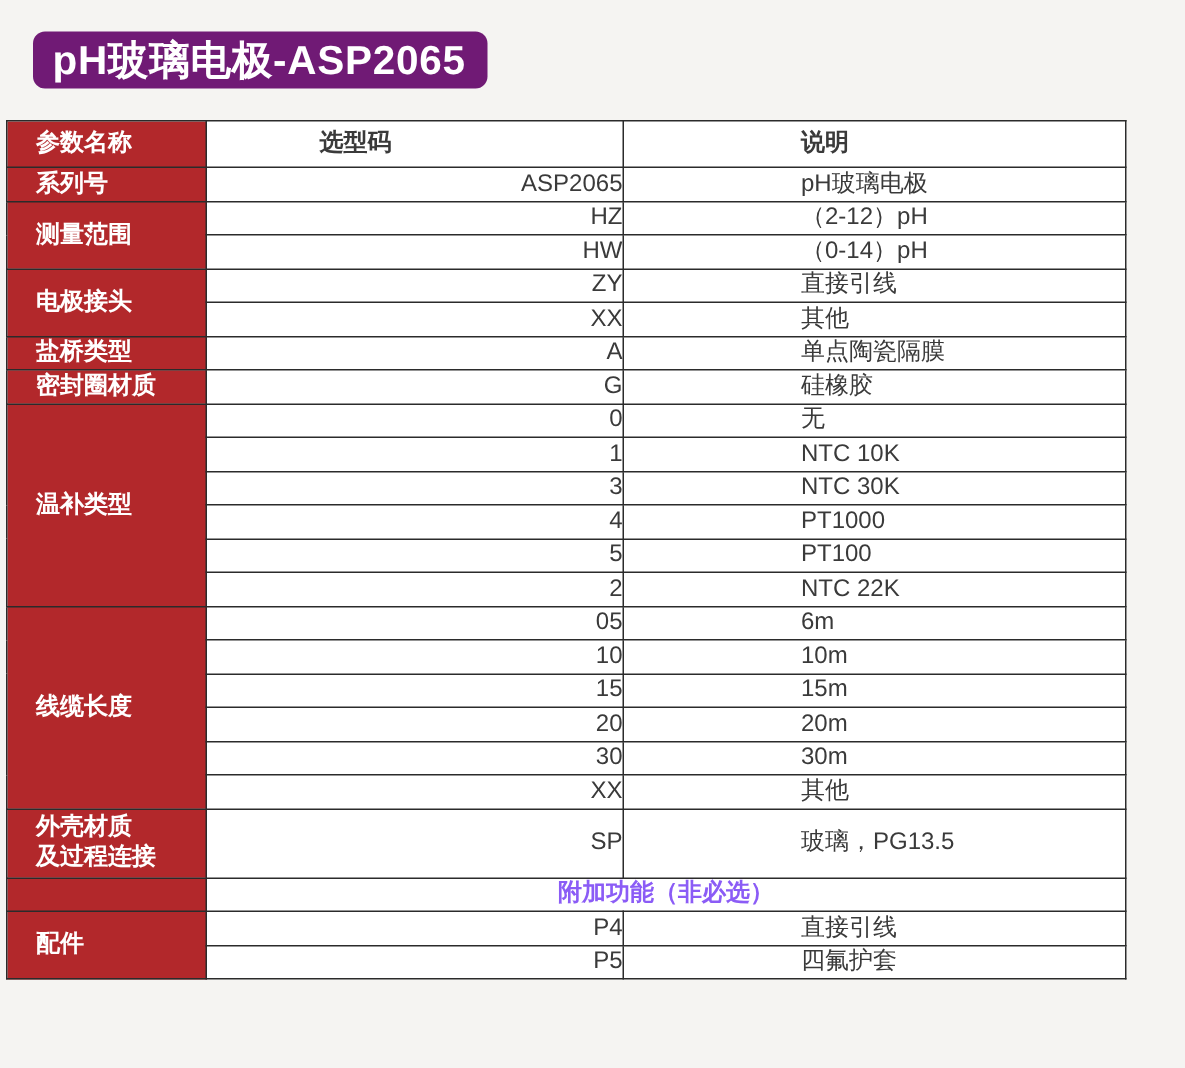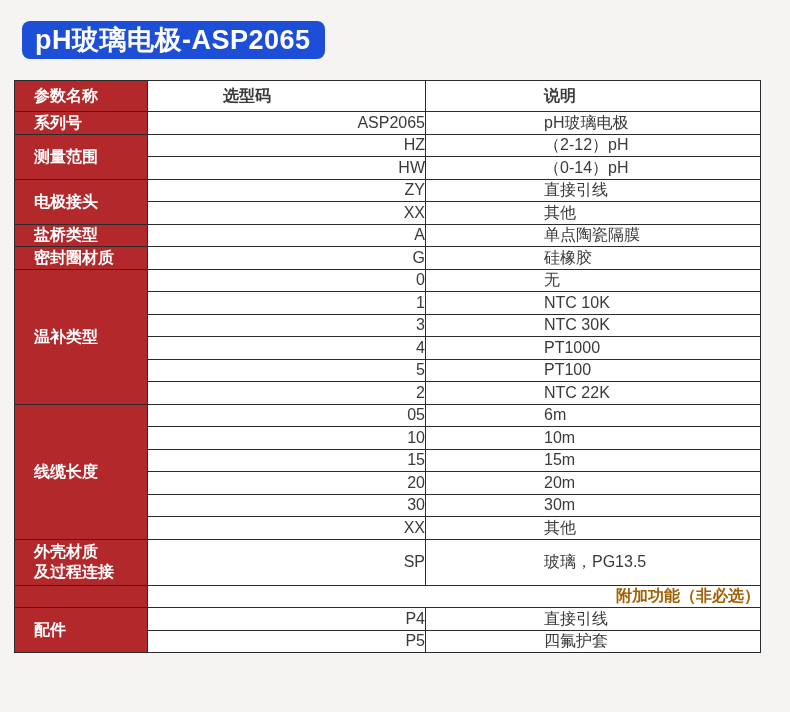--- a/index.html
+++ b/index.html
@@ -9,32 +9,32 @@
   }
   body {
     background: #f5f4f2;
     width: 790px;
     height: 712px;
     overflow: hidden;
   }
   .banner {
     display: inline-block;
     margin: 21px 0 0 22px;
-    background: #1d4ed8;
+    background: #701a75;
     color: #ffffff;
     font-size: 27px;
     font-weight: bold;
     line-height: 38px;
     height: 38px;
     padding: 0 14px 0 13px;
     border-radius: 8px;
     letter-spacing: 0.5px;
   }
   table.spec {
-    margin: 21px 0 0 14px;
+    margin: 21px 0 0 4px;
     width: 746px;
     border-collapse: collapse;
     table-layout: fixed;
     background: #ffffff;
   }
   col.c1 { width: 133px; }
   col.c2 { width: 278px; }
   col.c3 { width: 335px; }
   th, td {
     border: 1.5px solid #2b2b2b;
@@ -53,23 +53,23 @@
     font-weight: bold;
     padding-left: 19px;
     white-space: pre-line;
   }
   td.code { padding-left: 104px; text-align: right; }
   td.desc { padding-left: 118px; }
   thead th.code-h { background: #ffffff; color: #3a3a3a; padding-left: 75px; }
   thead th.desc-h { background: #ffffff; color: #3a3a3a; padding-left: 118px; }
   tr.tall td { height: 46px; }
   td.span-label {
-    text-align: right;
+    text-align: center;
     font-weight: bold;
-    color: #a16207;
+    color: #8b5cf6;
     font-family: Liberation Serif, serif;
   }
 </style>
 </head>
 <body>
 
 
 
 <div class="banner">
   <span>pH玻璃电极-ASP2065</span>

